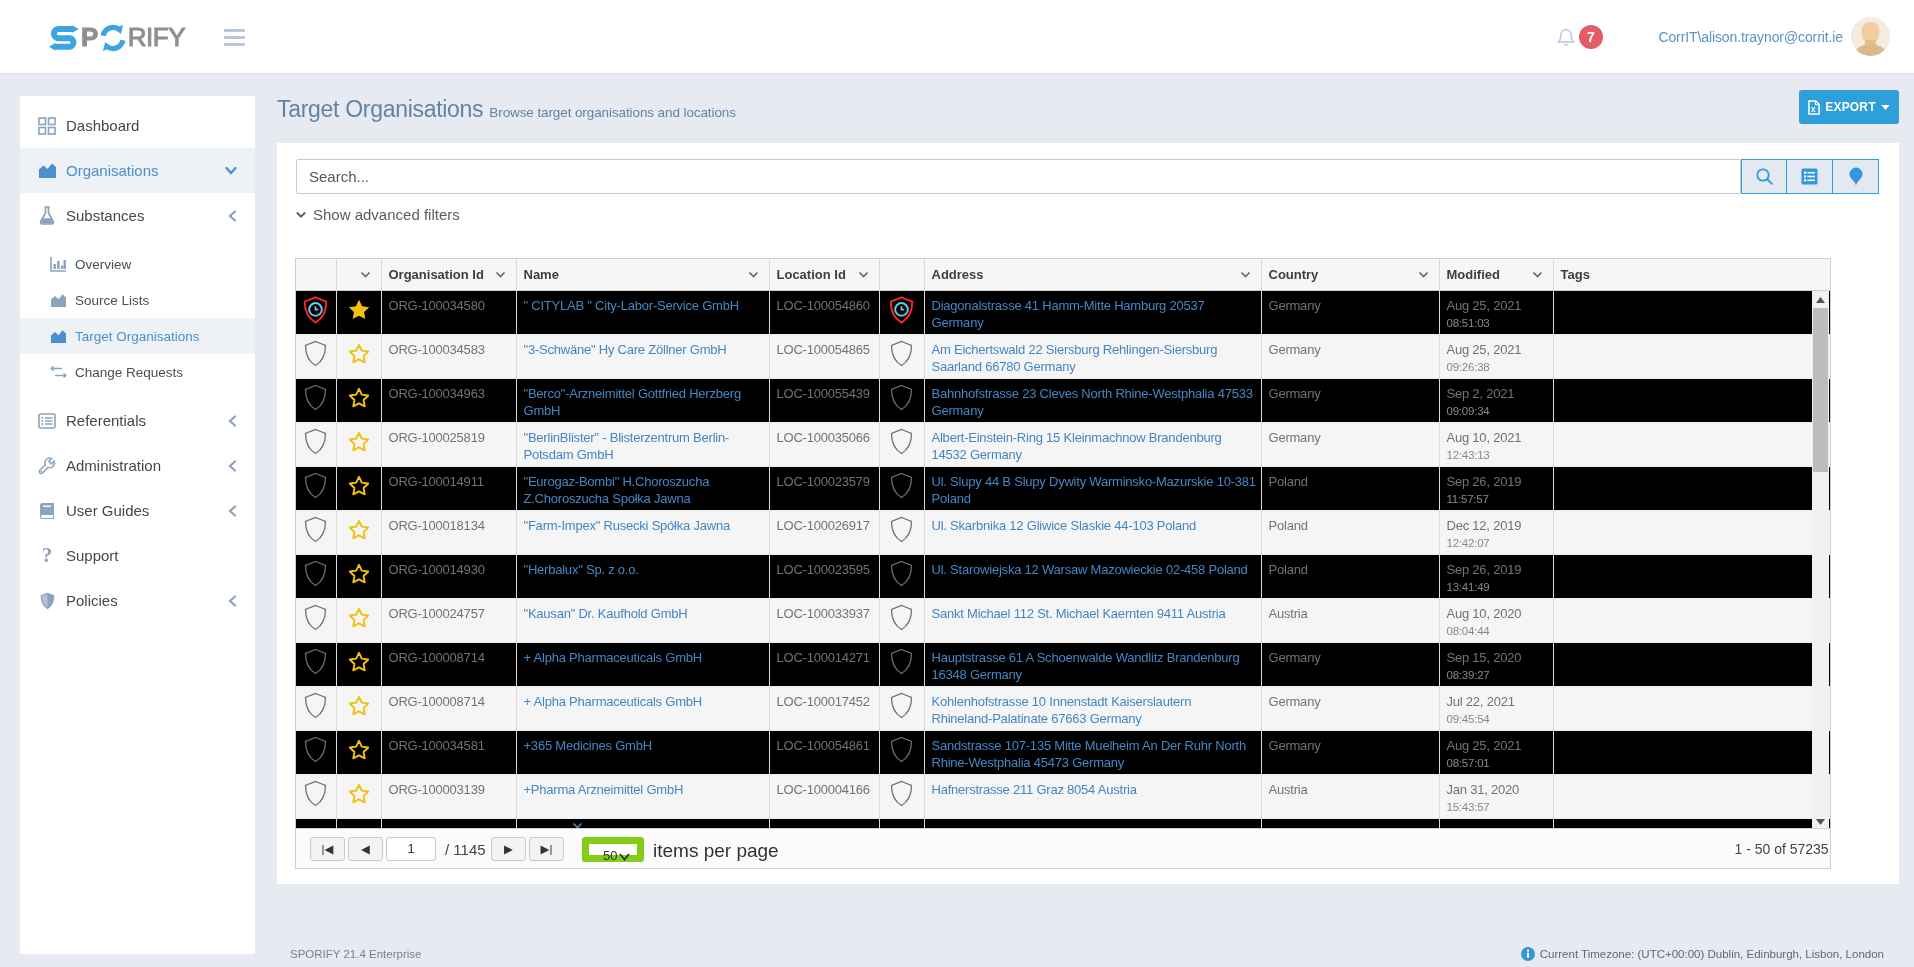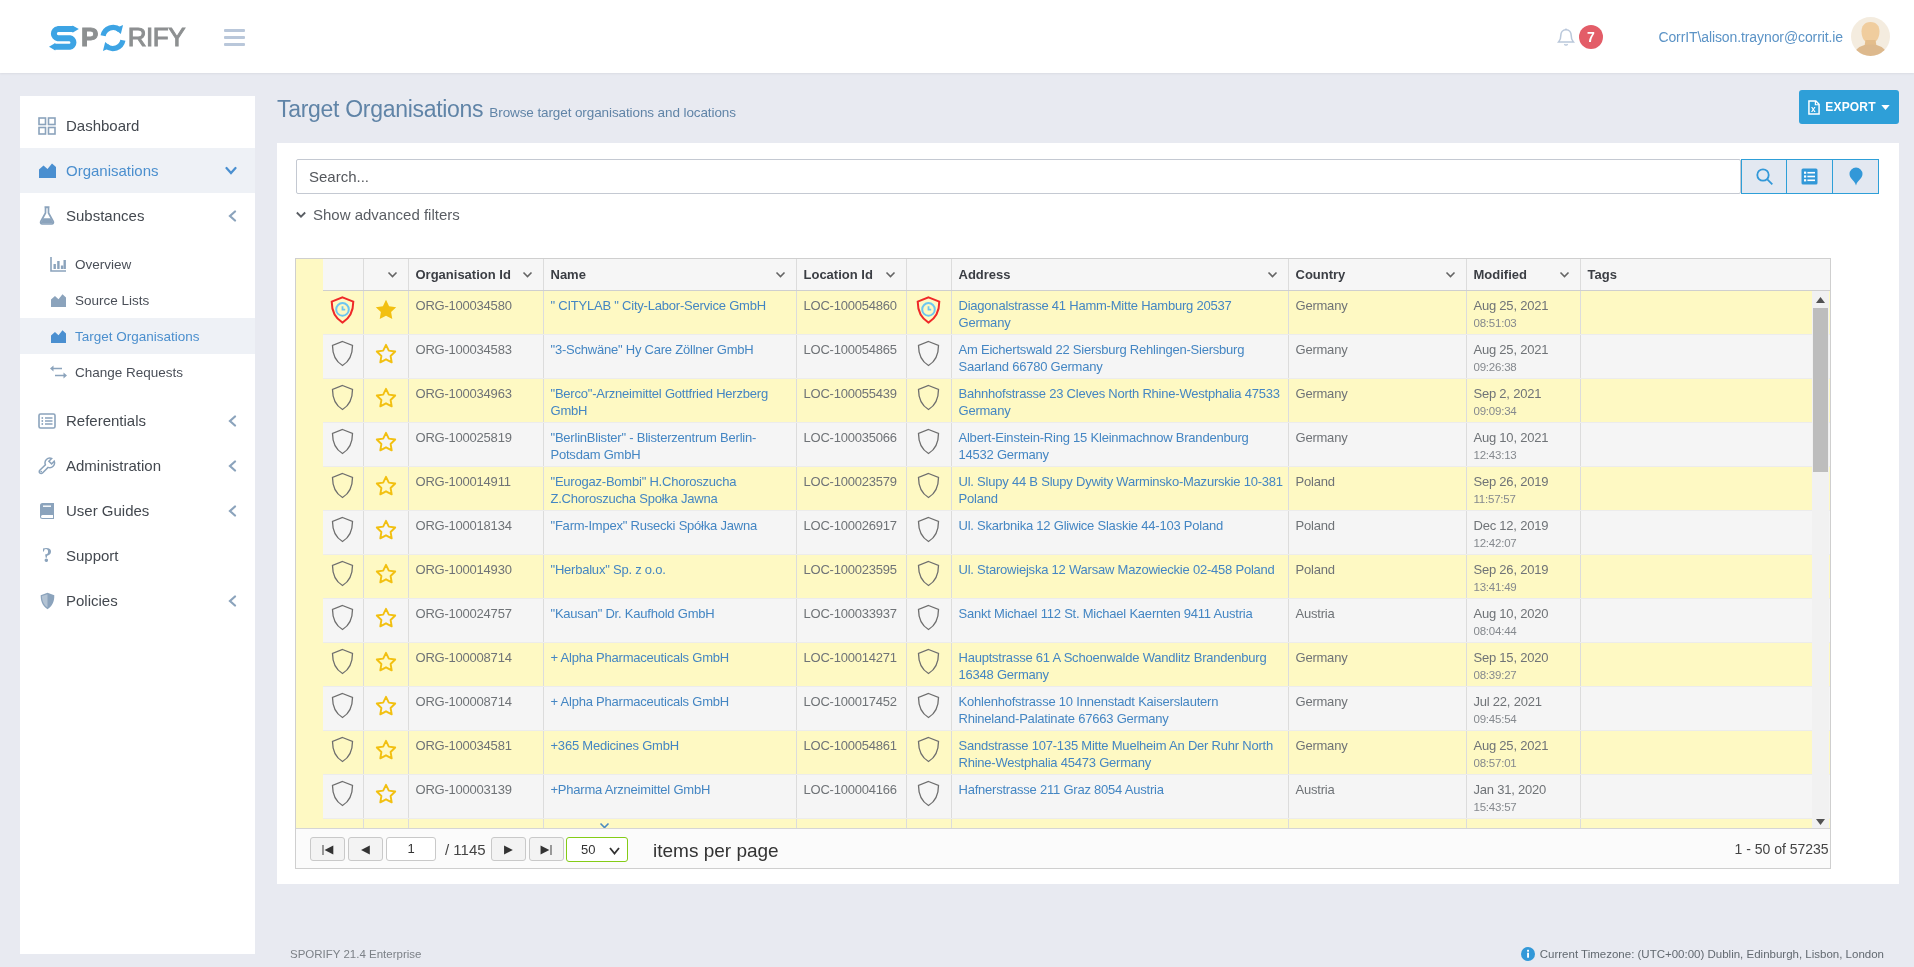--- a/index.html
+++ b/index.html
@@ -33,21 +33,21 @@
 
 
 #card { position:absolute; left:277px; top:143px; width:1622px; height:741px; background:#fff; }
 #search { position:absolute; left:19px; top:16px; width:1445px; height:35px; border:1px solid #c4c9d2; border-radius:2px; background:#fff; color:#54575c; font-size:15px; line-height:33px; padding-left:12px; }
 #sbtns { position:absolute; left:1464px; top:16px; height:35px; display:flex; }
 .sbtn { width:46px; height:35px; border:1px solid #2e9fd8; background:#e3e8f1; display:flex; align-items:center; justify-content:center; }
 .sbtn + .sbtn { border-left:none; }
 #advfilters { position:absolute; left:19px; top:63px; color:#595d63; font-size:15px; }
 
 
-#grid { position:absolute; left:18px; top:115px; width:1536px; height:611px; border:1px solid #cfcfcf; background:#fef9c3; overflow:hidden;padding-left:27px; }
+#grid { position:absolute; left:18px; top:115px; width:1536px; height:611px; border:1px solid #cfcfcf; background:#000000; overflow:hidden; }
 #gtable { border-collapse:collapse; table-layout:fixed; width:1582px; font-size:13px; }
 #gtable col.c1{width:40px} #gtable col.c2{width:45px} #gtable col.c3{width:135px}
 #gtable col.c4{width:253px} #gtable col.c5{width:110px} #gtable col.c6{width:45px}
 #gtable col.c7{width:337px} #gtable col.c8{width:178px} #gtable col.c9{width:114px}
 #gtable col.c10{width:325px}
 #gtable th { height:31px; background:#f6f6f6; border-bottom:1px solid #cfcfcf; border-left:1px solid #dcdcdc; font-size:13px; color:#3b3e44; text-align:left; padding:0 10px 0 7px; position:relative; white-space:nowrap; }
 #gtable th:first-child { border-left:none; }
 #gtable th .hchev { position:absolute; right:9px; top:9px; }
 #gtable td { height:44px; border-left:1px solid #dcdcdc; border-bottom:1px solid #ececec; vertical-align:top; padding:6px 8px 0 7px; color:#6f7377; overflow:hidden; white-space:nowrap; line-height:17.5px; letter-spacing:-0.22px; }
 #gtable td:first-child { border-left:none; }
@@ -60,21 +60,21 @@
 
 #vscroll { position:absolute; right:1px; top:32px; width:17px; height:539px; background:#f1f1f1; }
 #vscroll .arr { position:absolute; left:0; width:17px; height:17px; display:flex; align-items:center; justify-content:center; font-size:9px; color:#515151; }
 #vscroll .thumb { position:absolute; left:1px; top:17px; width:15px; height:164px; background:#bdbdbd; }
 
 
 #pager { position:absolute; left:0; bottom:0; width:1582px; height:40px; background:#fbfbfb; border-top:1px solid #d5d5d5; font-size:14px; color:#333; }
 .pbtn { position:absolute; top:8px; width:35px; height:24px; background:#f3f3f3; border:1px solid #c9c9c9; border-radius:3px; display:flex; align-items:center; justify-content:center; font-size:11.5px; color:#333; }
 #pginput { position:absolute; left:90px; top:8px; width:50px; height:24px; border:1px solid #c9c9c9; border-radius:3px; background:#fff; text-align:center; line-height:22px; font-size:13px; color:#333; }
 #pgtotal { position:absolute; left:149px; top:12px; font-size:15px; color:#444; }
-#pgselect { position:absolute; left:270px; top:8px; width:62px; height:25px; border:1px solid #84cc16; border-radius:3px; background:#fff; font-size:13px; color:#333; }
+#pgselect { position:absolute; left:286px; top:8px; width:62px; height:25px; border:7px solid #84cc16; border-radius:3px; background:#fff; font-size:13px; color:#333; }
 #pgselect span { position:absolute; left:14px; top:4px; }
 #ipp { position:absolute; left:357px; top:11px; font-size:19px; color:#333; }
 #pgcount { position:absolute; right:12px; top:12px; font-size:14px; color:#444; }
 
 
 #footl { position:absolute; left:290px; top:948px; font-size:11.5px; color:#7c8187; }
 #footr { position:absolute; right:30px; top:947px; font-size:11.5px; color:#626970; }
 </style>
 </head>
 <body>

